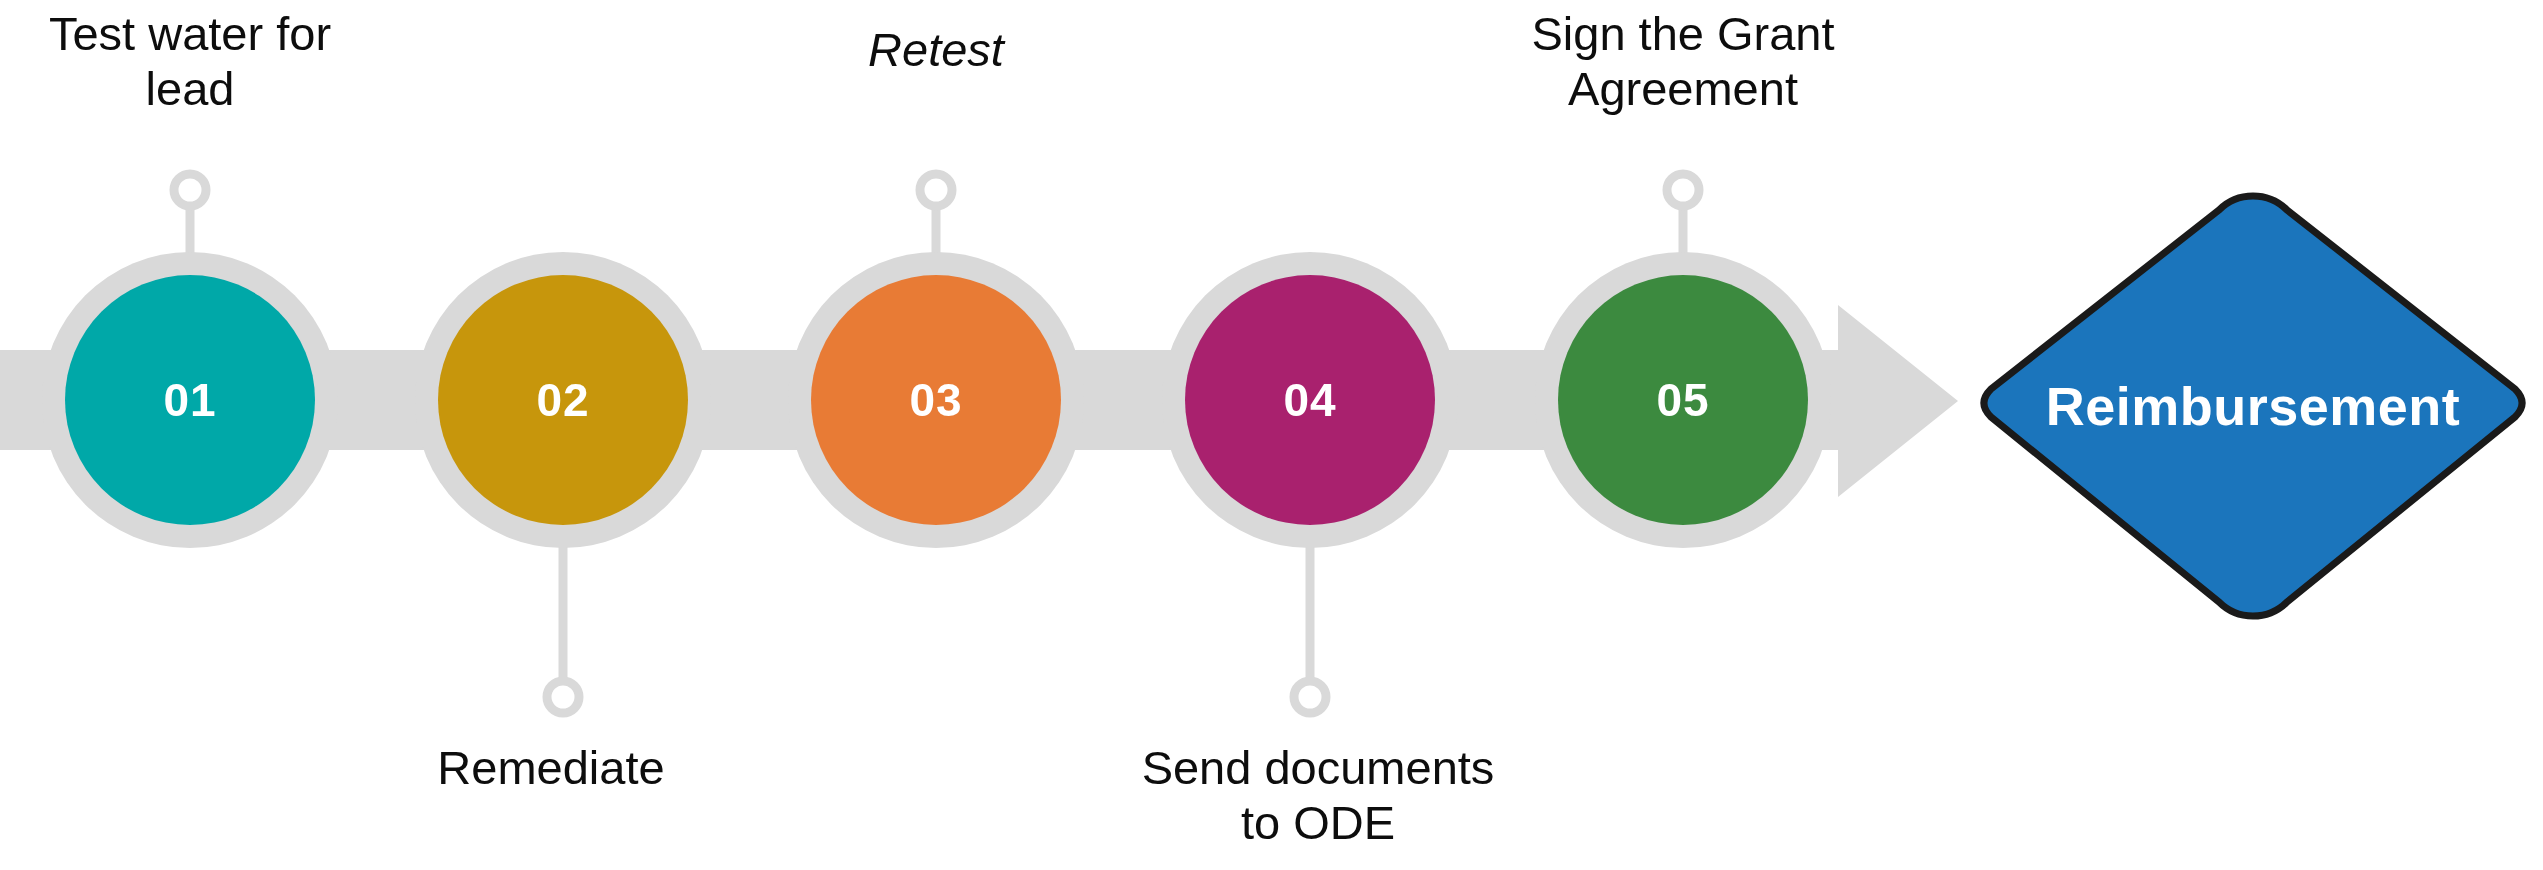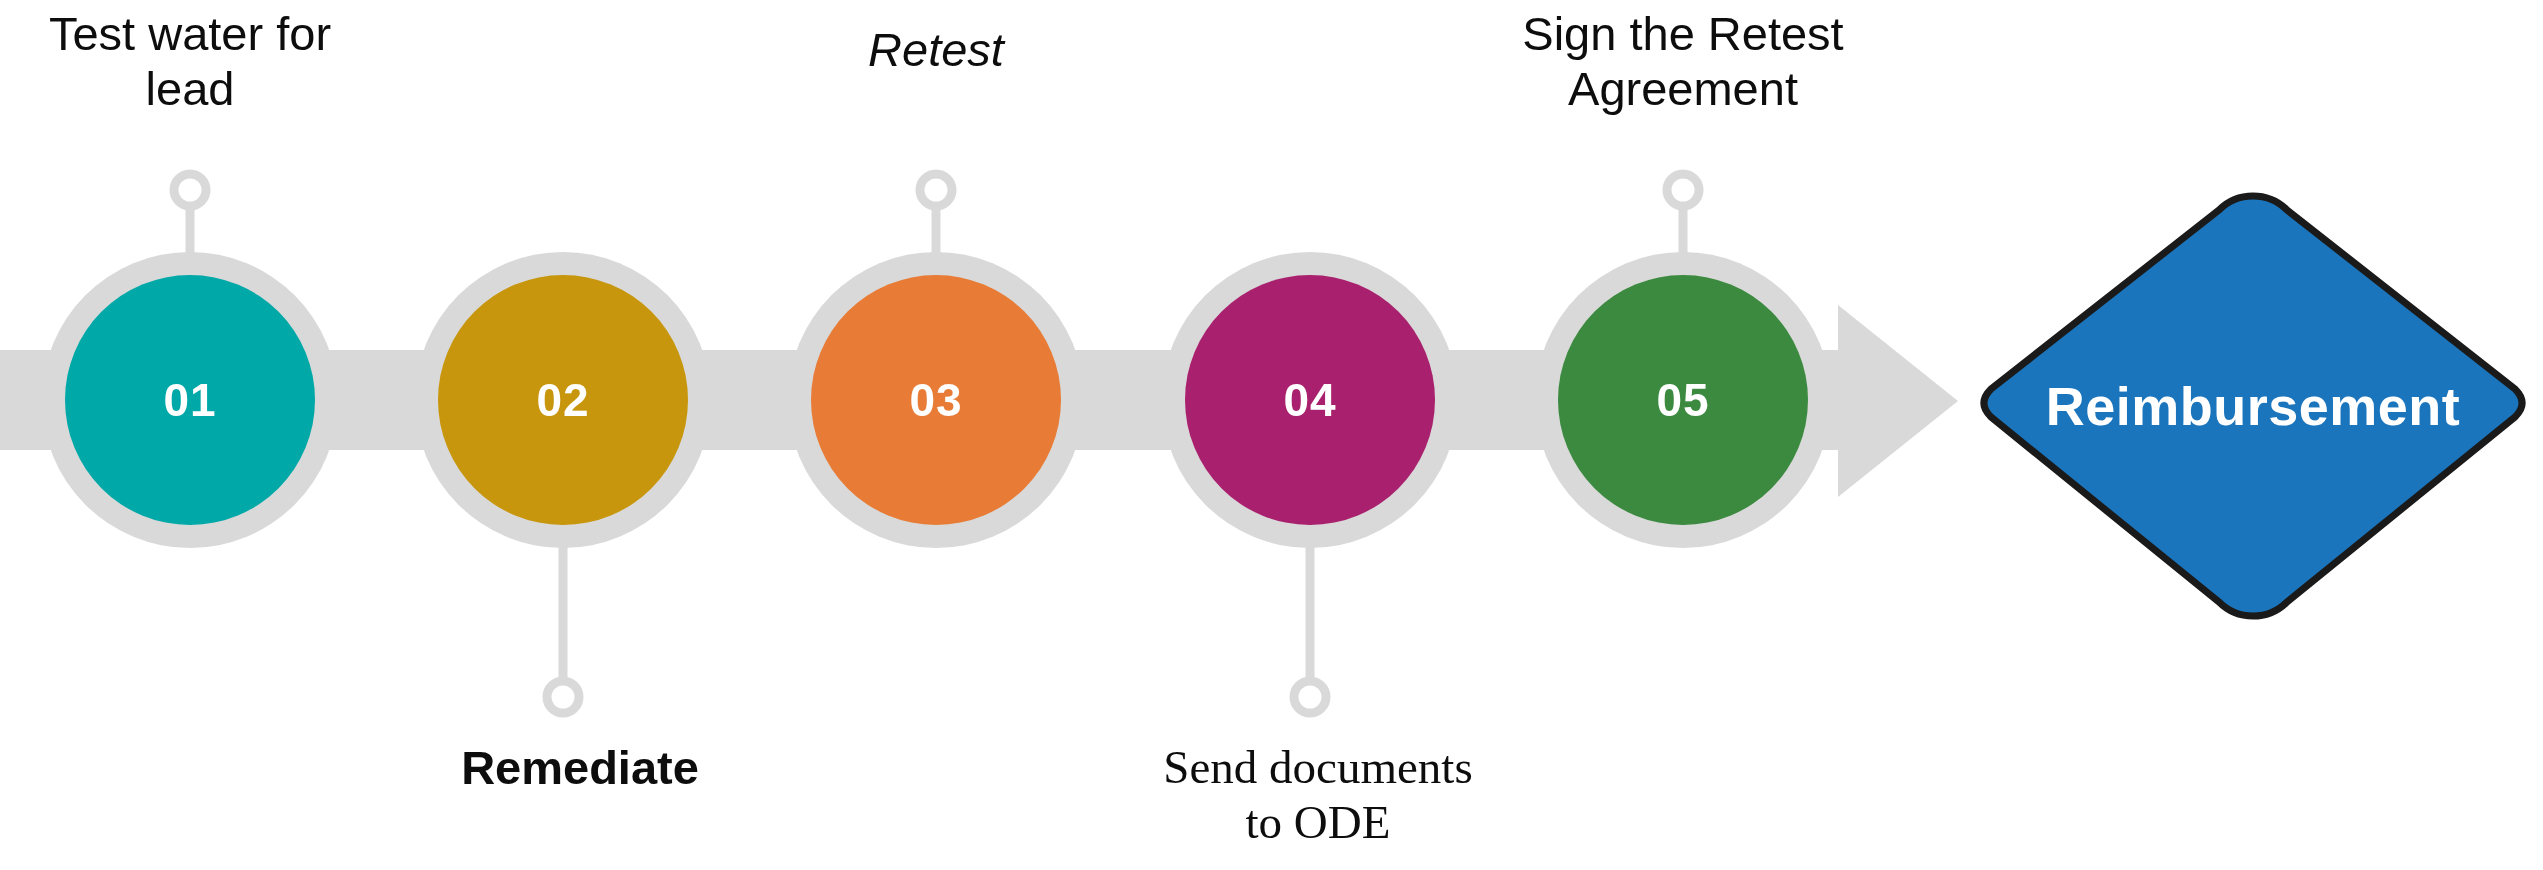--- a/index.html
+++ b/index.html
@@ -128,23 +128,23 @@
                L 2219 210
                Q 2233 196 2253 196 Z" fill="#1B75BC" stroke="#1A1A1A" stroke-width="7" stroke-linejoin="round"></path>
       <text class="outcome-label" x="2253" y="406" text-anchor="middle" dominant-baseline="central">Reimbursement</text>
     </g>
 
   </svg>
 
   <div class="caption caption-above" style="left:190px; top:6px; width:420px;">Test water for
 lead</div>
 
-  <div class="caption caption-below" style="left:580px; top:740px; width:420px;font-weight:bold;">Remediate</div>
+  <div class="caption caption-below" style="left:551px; top:740px; width:420px;">Remediate</div>
 
   <div class="caption caption-above" style="left:936px; top:22px; width:420px;font-style:italic;">Retest</div>
 
-  <div class="caption caption-below" style="left:1318px; top:740px; width:460px;font-family:Liberation Serif, serif;">Send documents
+  <div class="caption caption-below" style="left:1318px; top:740px; width:460px;">Send documents
 to ODE</div>
 
-  <div class="caption caption-above" style="left:1683px; top:6px; width:460px;">Sign the Retest
+  <div class="caption caption-above" style="left:1683px; top:6px; width:460px;">Sign the Grant
 Agreement</div>
 
 </div>
 
 </body></html>

